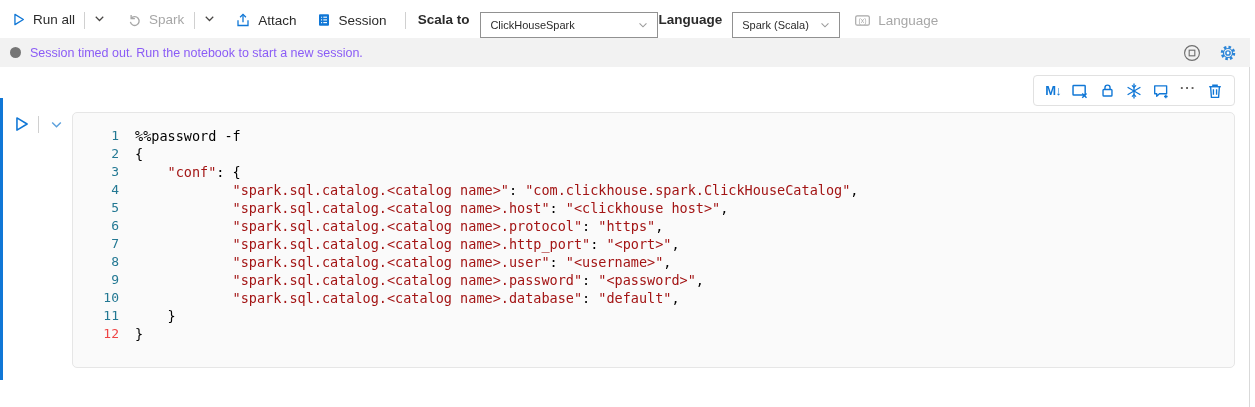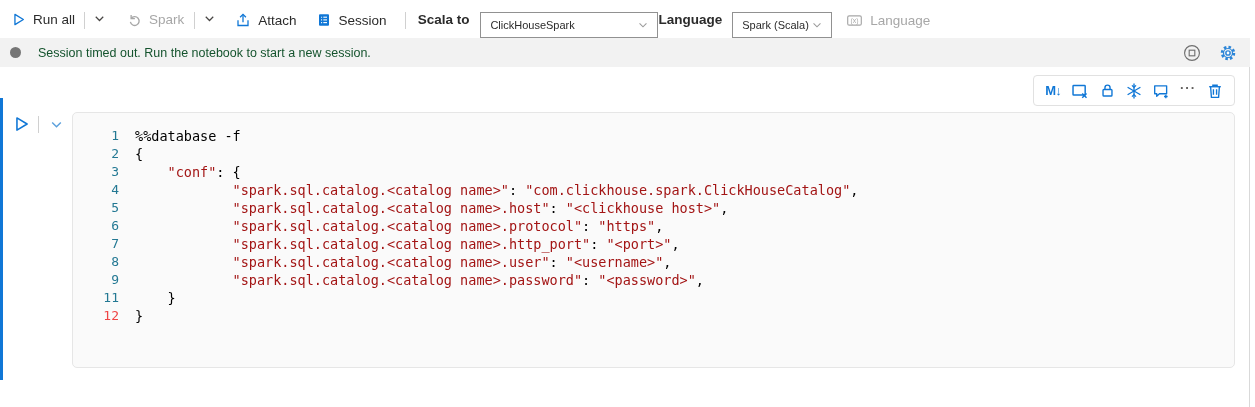--- a/index.html
+++ b/index.html
@@ -19,27 +19,27 @@
   .tb-label.disabled { color:#a7a7a7; }
   .tb-sep { width:1px; height:17px; background:#d0d0d0; }
   .tb-chevron { display:flex; align-items:center; cursor:pointer; }
   .field-label { font-weight:700; color:#2b2b2b; }
   .dropdown {
     display:flex; align-items:center; justify-content:space-between;
     border:1px solid #919191; background:#fff; height:26px;
     padding:0 8px 0 9px; font-size:11px; color:#2b2b2b; cursor:pointer;
   }
   .dd-attach { width:178px; }
-  .dd-lang { width:100px; }
+  .dd-lang { width:108px; }
 
   
   .session-bar {
     position:absolute; top:38px; left:0; width:1250px; height:29px;
     background:#f2f2f2; display:flex; align-items:center; padding:0 12px 0 10px;
-    font-size:12.5px; color:#14532d;gap:8px;
+    font-size:12.5px; color:#8b5cf6;
   }
   .session-dot { width:11px; height:11px; border-radius:50%; background:#757575; margin-right:9px; flex:none; }
   .session-msg { flex:1 1 auto; }
   .session-icons { display:flex; align-items:center; gap:16px; }
 
   
   .right-edge { position:absolute; top:67px; left:1249px; width:1px; height:340px; background:#d9d9d9; }
 
   
   .active-cell-bar { position:absolute; top:98px; left:0; width:3px; height:282px; background:#1077d6; }
@@ -247,21 +247,21 @@
     <span class="ct-icon">
       <svg width="15" height="15" viewBox="0 0 16 16">
           <path d="M3.4 5.9 L8 10.5 L12.6 5.9" fill="none" stroke="#5ba0dc" stroke-width="1.5"></path>
         </svg>
     </span>
   </div>
 
   <div class="editor" id="editor">
       <div class="code-line">
         <span class="ln">1</span>
-        <span class="code"><span>%%database -f</span></span>
+        <span class="code"><span>%%password -f</span></span>
       </div>
       <div class="code-line">
         <span class="ln">2</span>
         <span class="code"><span>{</span></span>
       </div>
       <div class="code-line">
         <span class="ln">3</span>
         <span class="code"><span>    </span><span class="tok-str">"conf"</span><span>: {</span></span>
       </div>
       <div class="code-line">
@@ -282,20 +282,24 @@
       </div>
       <div class="code-line">
         <span class="ln">8</span>
         <span class="code"><span>            </span><span class="tok-str">"spark.sql.catalog.&lt;catalog name&gt;.user"</span><span>: </span><span class="tok-str">"&lt;username&gt;"</span><span>,</span></span>
       </div>
       <div class="code-line">
         <span class="ln">9</span>
         <span class="code"><span>            </span><span class="tok-str">"spark.sql.catalog.&lt;catalog name&gt;.password"</span><span>: </span><span class="tok-str">"&lt;password&gt;"</span><span>,</span></span>
       </div>
       <div class="code-line">
+        <span class="ln">10</span>
+        <span class="code"><span>            </span><span class="tok-str">"spark.sql.catalog.&lt;catalog name&gt;.database"</span><span>: </span><span class="tok-str">"default"</span><span>,</span></span>
+      </div>
+      <div class="code-line">
         <span class="ln">11</span>
         <span class="code"><span>    }</span></span>
       </div>
       <div class="code-line">
         <span class="ln active">12</span>
         <span class="code"><span>}</span></span>
       </div>
     </div>
 
 </div>

